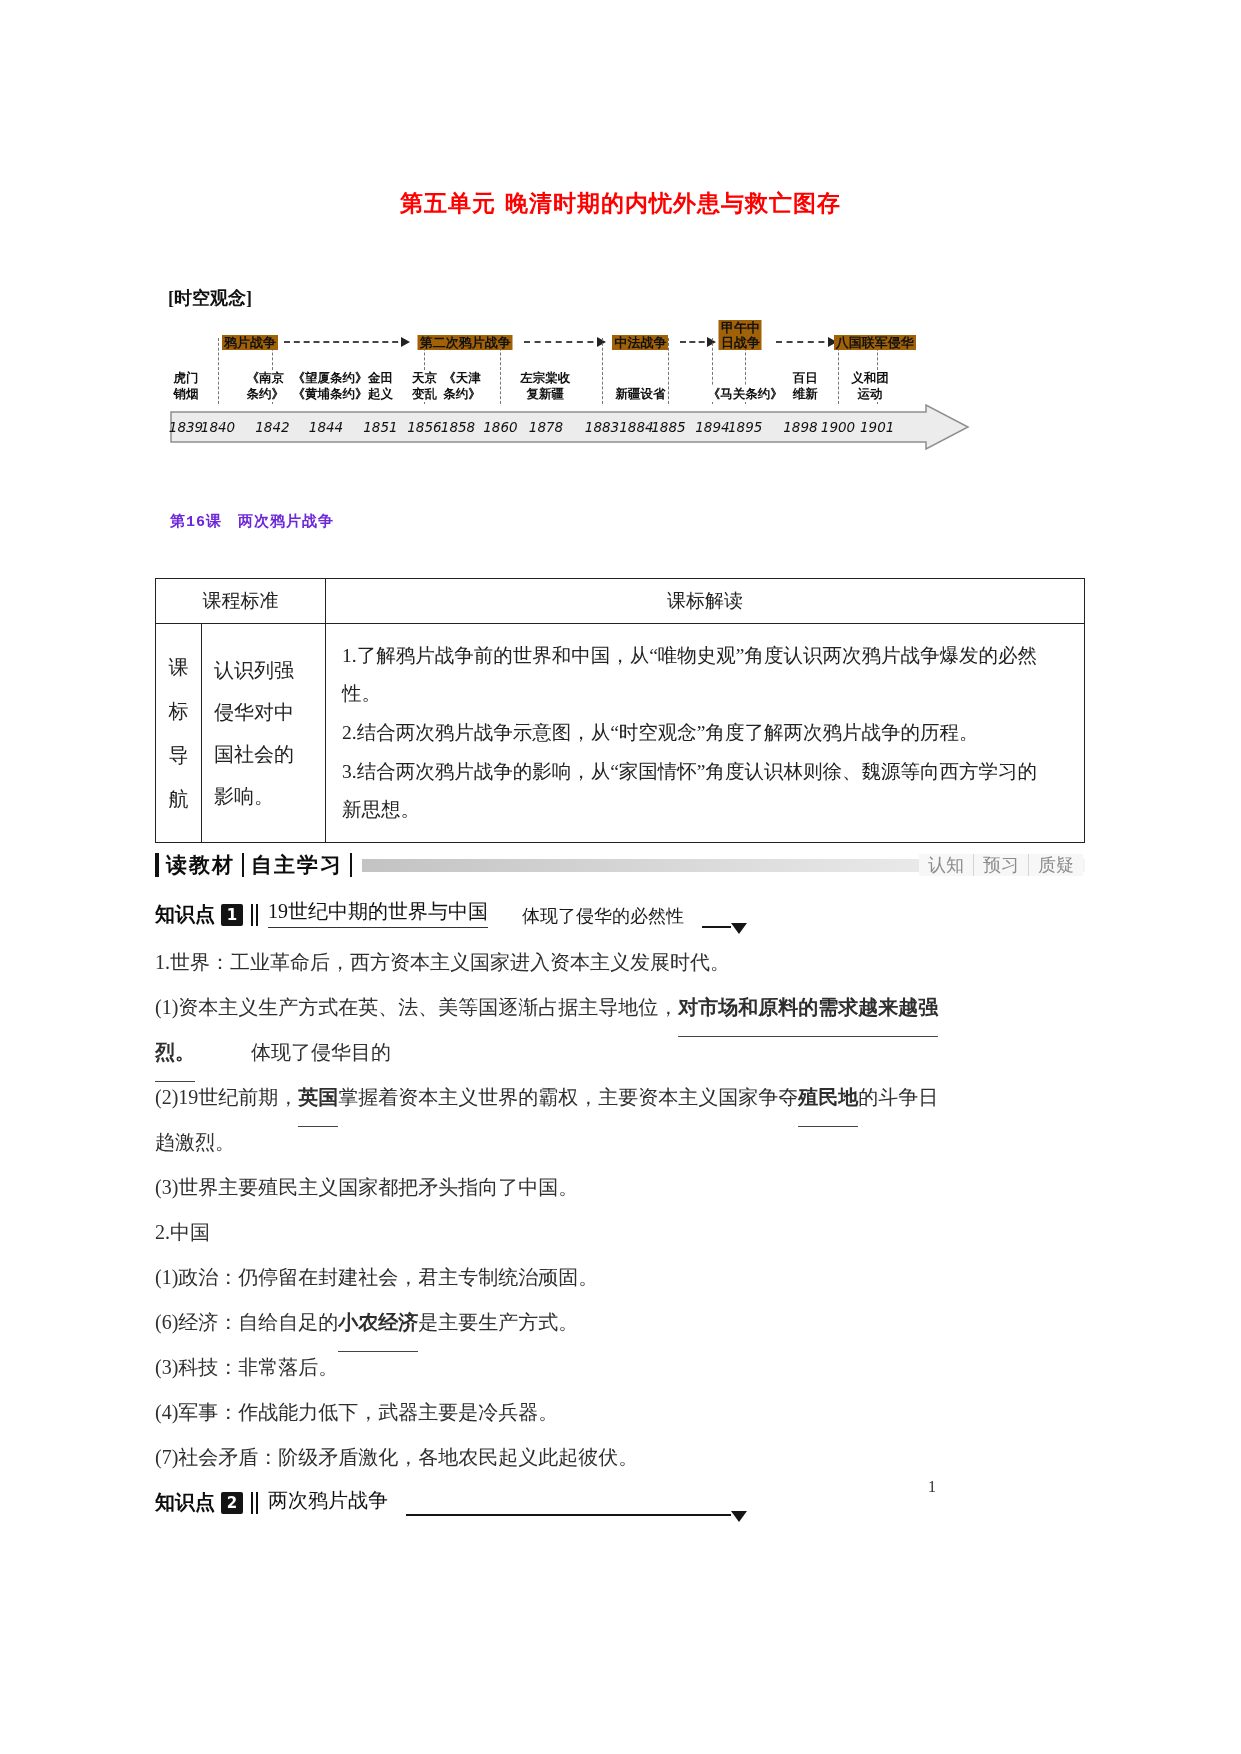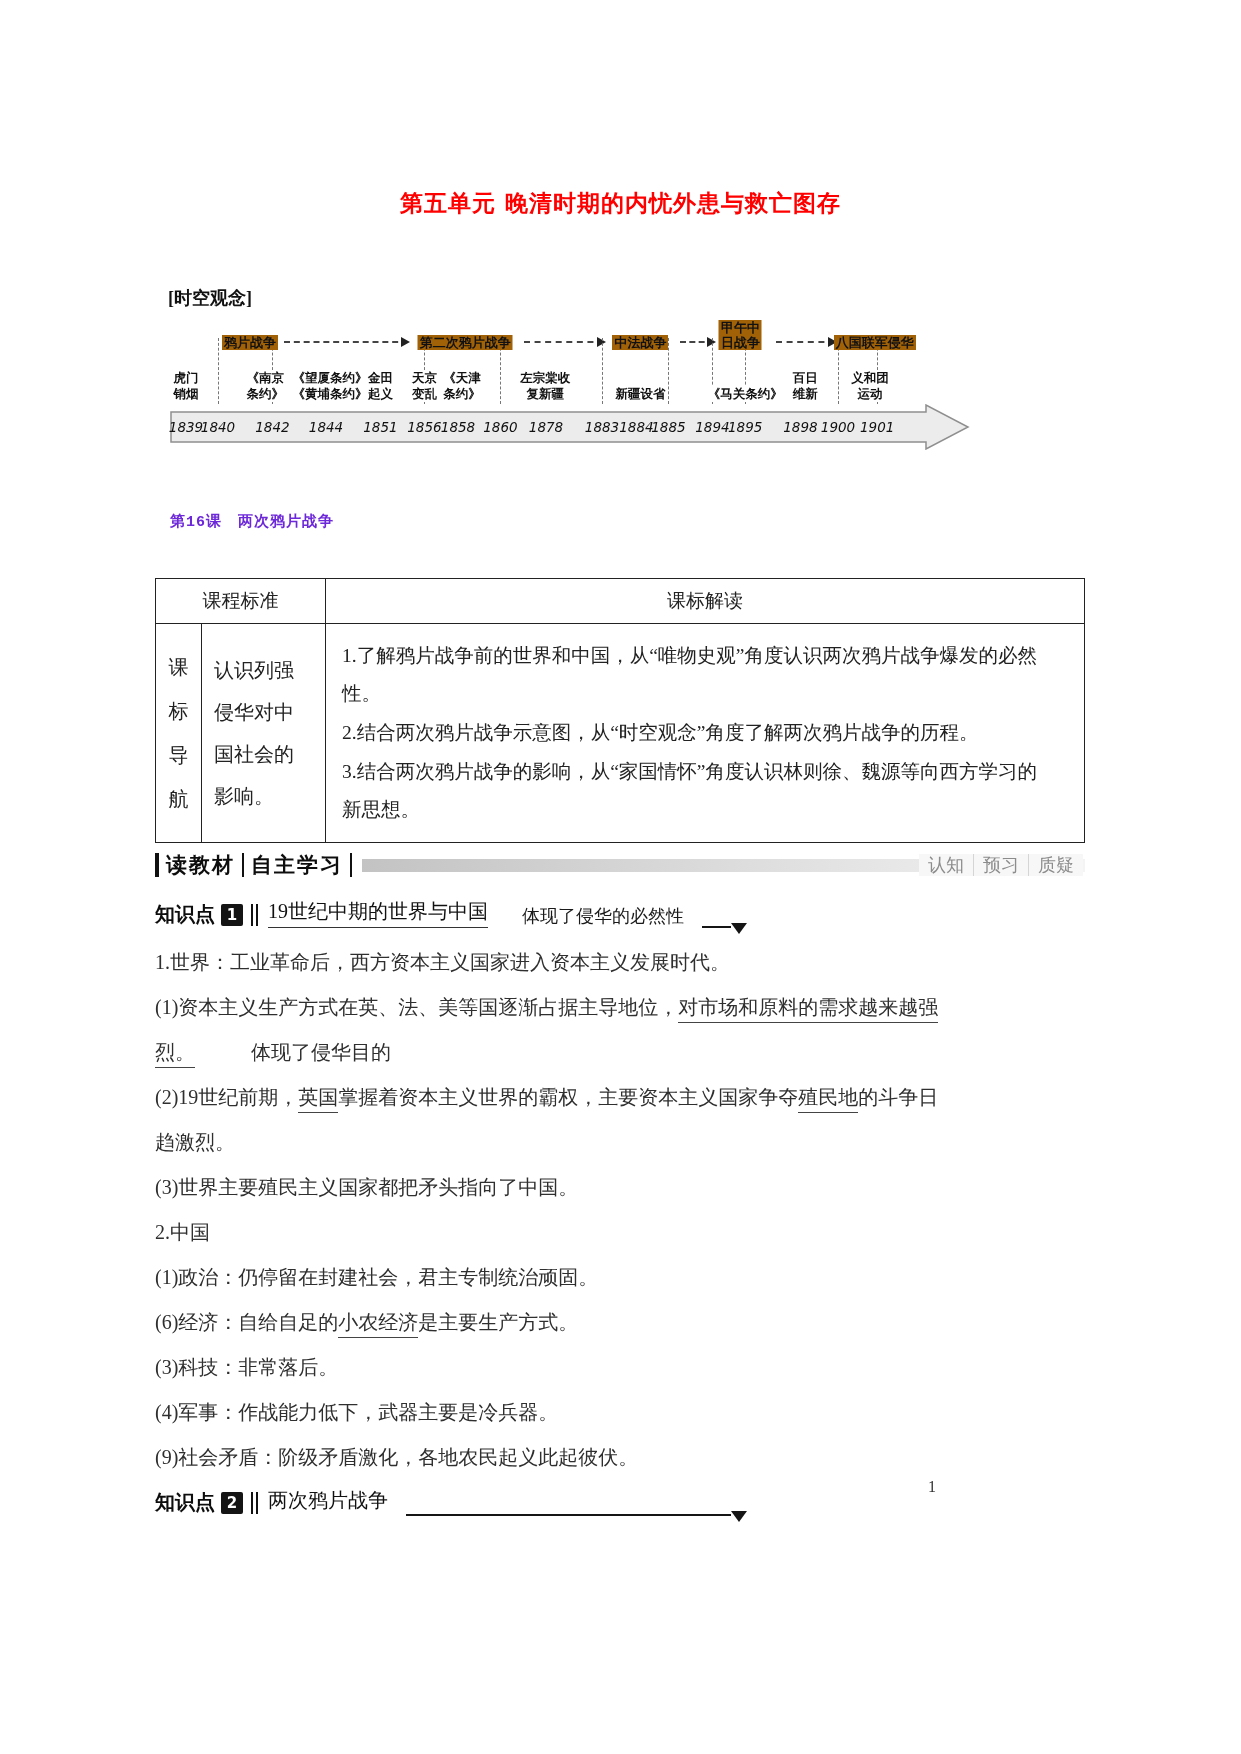--- a/index.html
+++ b/index.html
@@ -91,21 +91,21 @@
   .kp-title.u{border-bottom:1px solid #333;}
   .kp-ann{font-size:18px;margin-left:34px;color:#1a1a1a;white-space:nowrap;}
   .kp-rule{flex:1;border-bottom:2px solid #151515;height:14px;margin-left:18px;}
   .kp-tri{
     width:0;height:0;flex:none;
     border-top:11px solid #151515;border-left:8px solid transparent;border-right:8px solid transparent;
     margin-bottom:-6px;
   }
 
   .body{margin-top:12px;font-size:20px;line-height:45px;color:#2f2f2f;}
-  .bline span.u{border-bottom:1px solid #444;padding-bottom:4px;}
+  .bline span.u{border-bottom:1px solid #444;padding-bottom:18px;font-weight:bold;}
   .bline span.ann{margin-left:56px;}
 
   .pageno{position:absolute;left:928px;top:1478px;font-size:16px;color:#333;}
 </style>
 </head>
 <body>
 
 <div class="page">
 
   <div class="unit-title">第五单元 晚清时期的内忧外患与救亡图存</div>
@@ -245,21 +245,21 @@
         <div class="bline"><span>(1)资本主义生产方式在英、法、美等国逐渐占据主导地位，</span><span class="u">对市场和原料的需求越来越强</span></div>
         <div class="bline"><span class="u">烈。</span><span class="ann">体现了侵华目的</span></div>
         <div class="bline"><span>(2)19世纪前期，</span><span class="u">英国</span><span>掌握着资本主义世界的霸权，主要资本主义国家争夺</span><span class="u">殖民地</span><span>的斗争日</span></div>
         <div class="bline"><span>趋激烈。</span></div>
         <div class="bline"><span>(3)世界主要殖民主义国家都把矛头指向了中国。</span></div>
         <div class="bline"><span>2.中国</span></div>
         <div class="bline"><span>(1)政治：仍停留在封建社会，君主专制统治顽固。</span></div>
         <div class="bline"><span>(6)经济：自给自足的</span><span class="u">小农经济</span><span>是主要生产方式。</span></div>
         <div class="bline"><span>(3)科技：非常落后。</span></div>
         <div class="bline"><span>(4)军事：作战能力低下，武器主要是冷兵器。</span></div>
-        <div class="bline"><span>(9)社会矛盾：阶级矛盾激化，各地农民起义此起彼伏。</span></div>
+        <div class="bline"><span>(7)社会矛盾：阶级矛盾激化，各地农民起义此起彼伏。</span></div>
       </div>
 
     <div class="kp-row second">
       <span class="kp-label">知识点</span>
       <span class="kp-num">2</span>
       <span class="kp-bars">
           <i></i>
           <i></i>
         </span>
       <span class="kp-title">两次鸦片战争</span>

